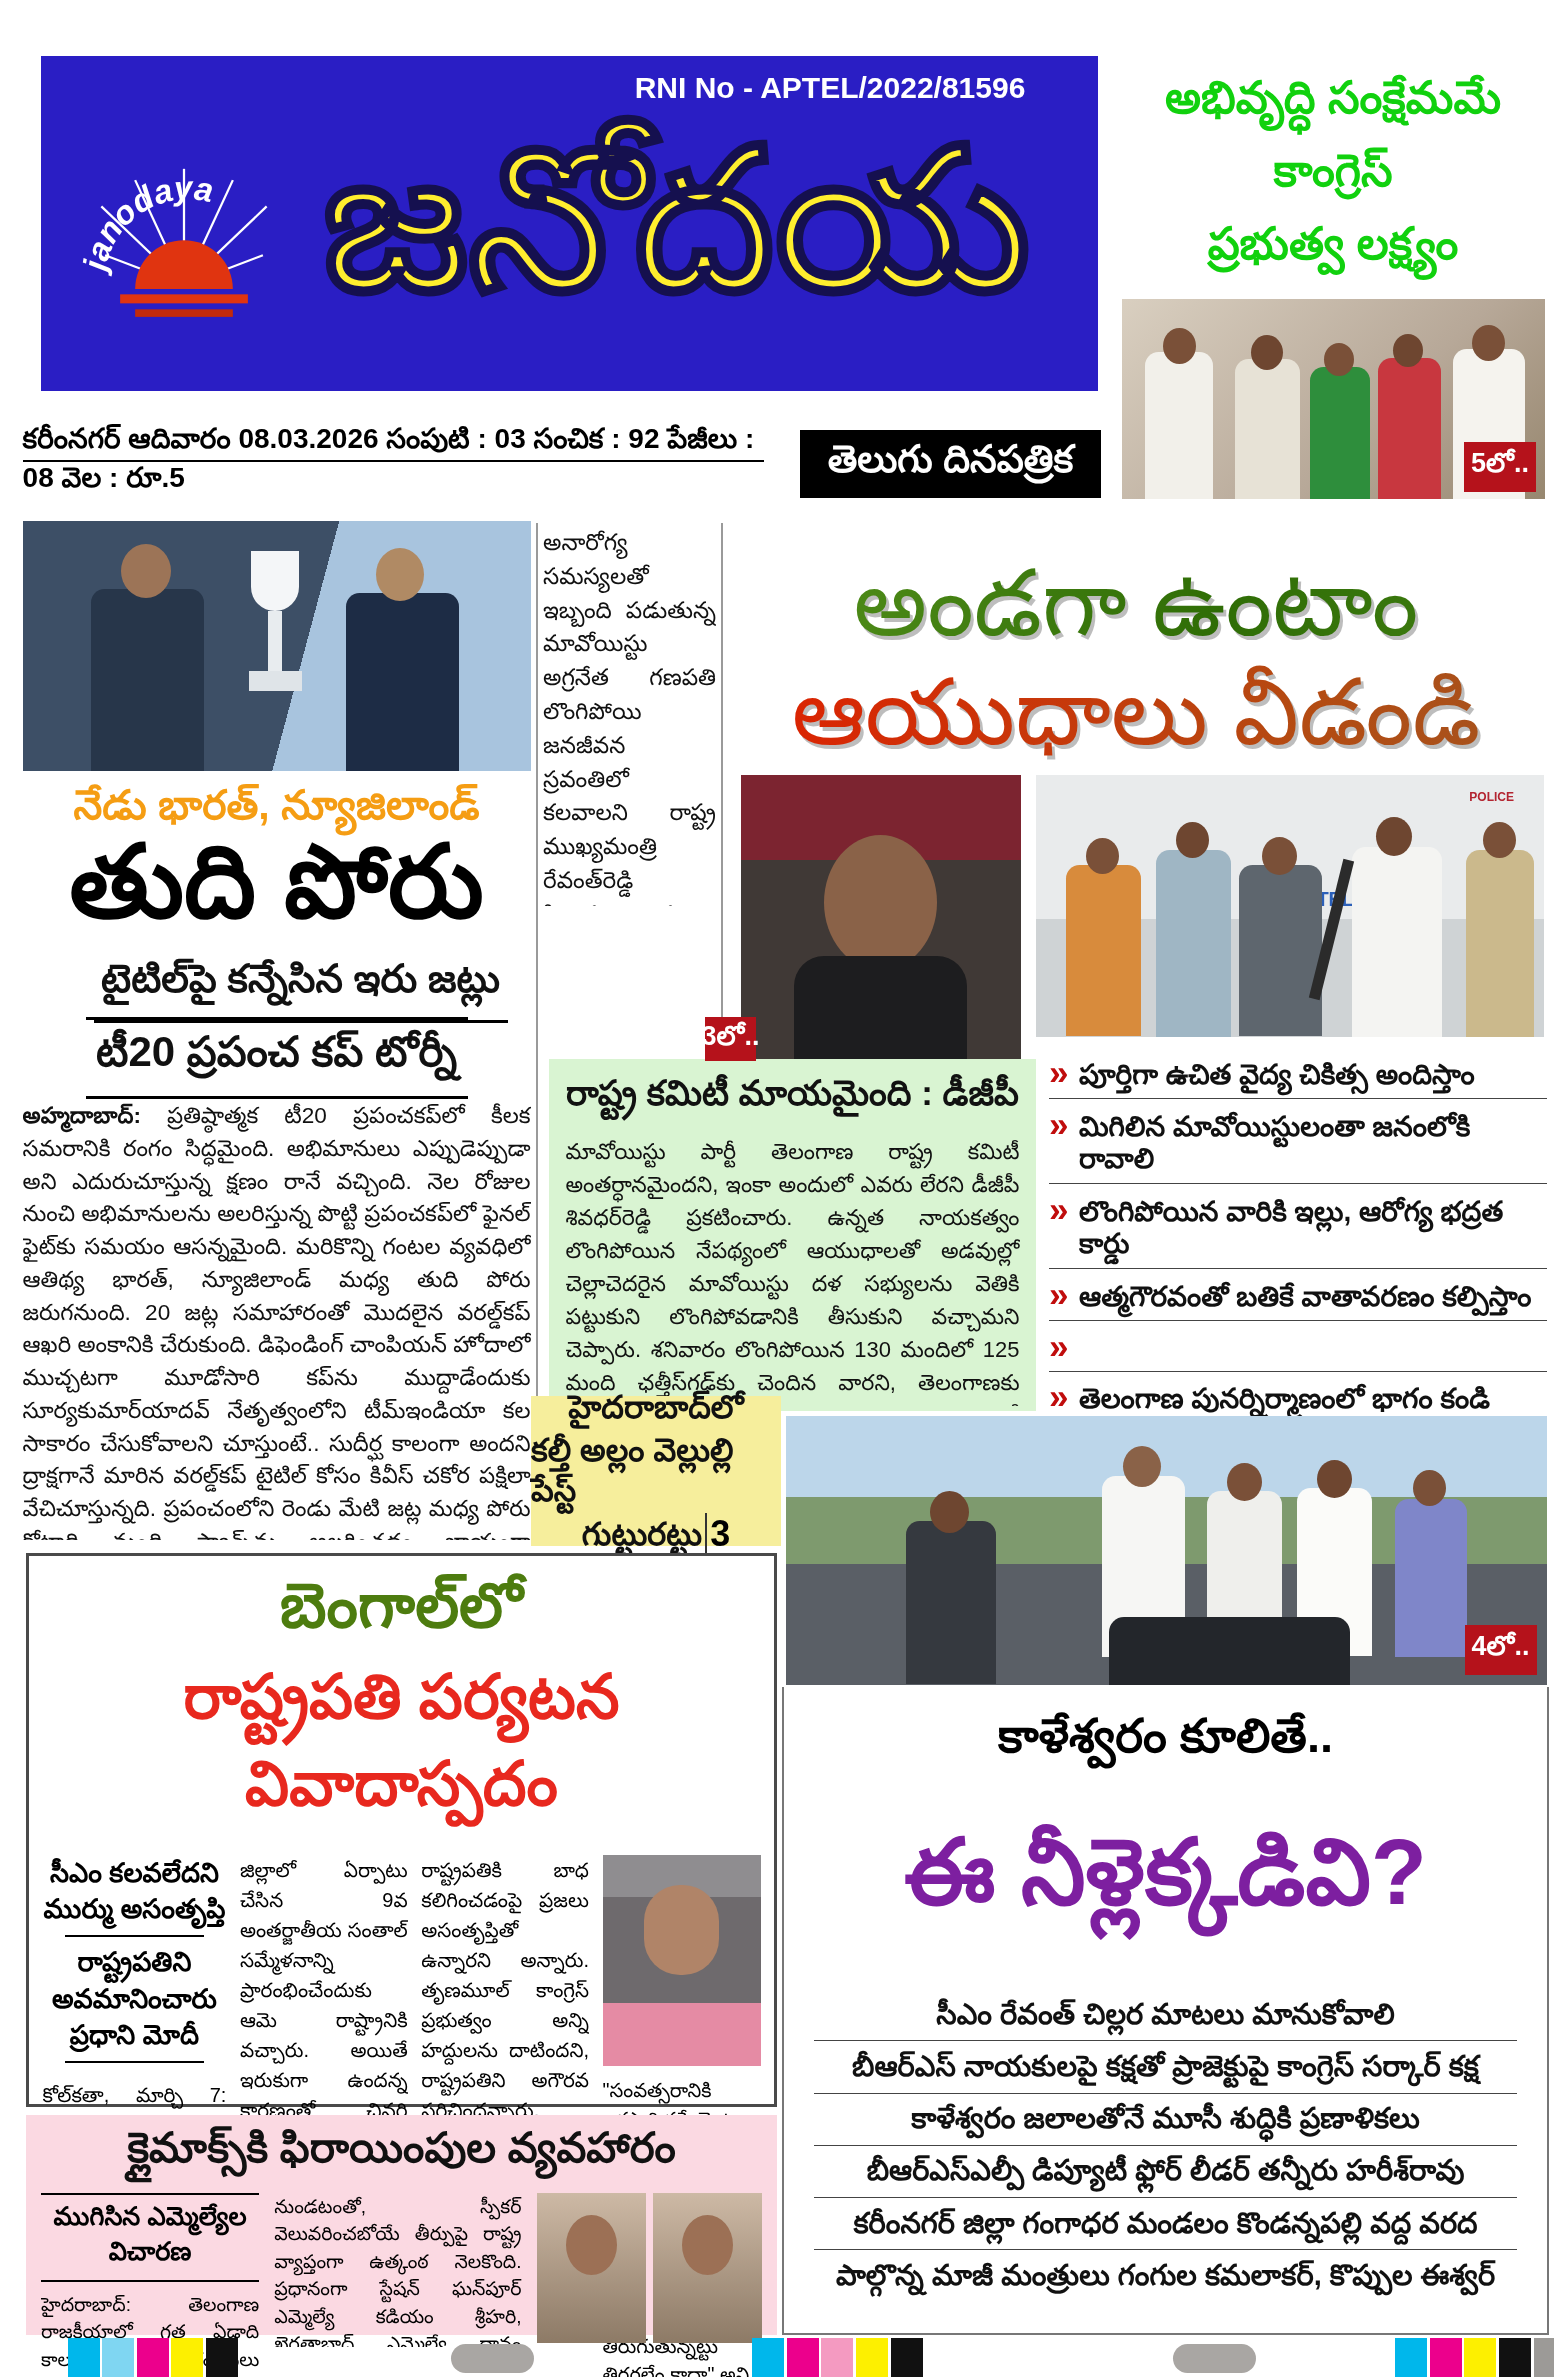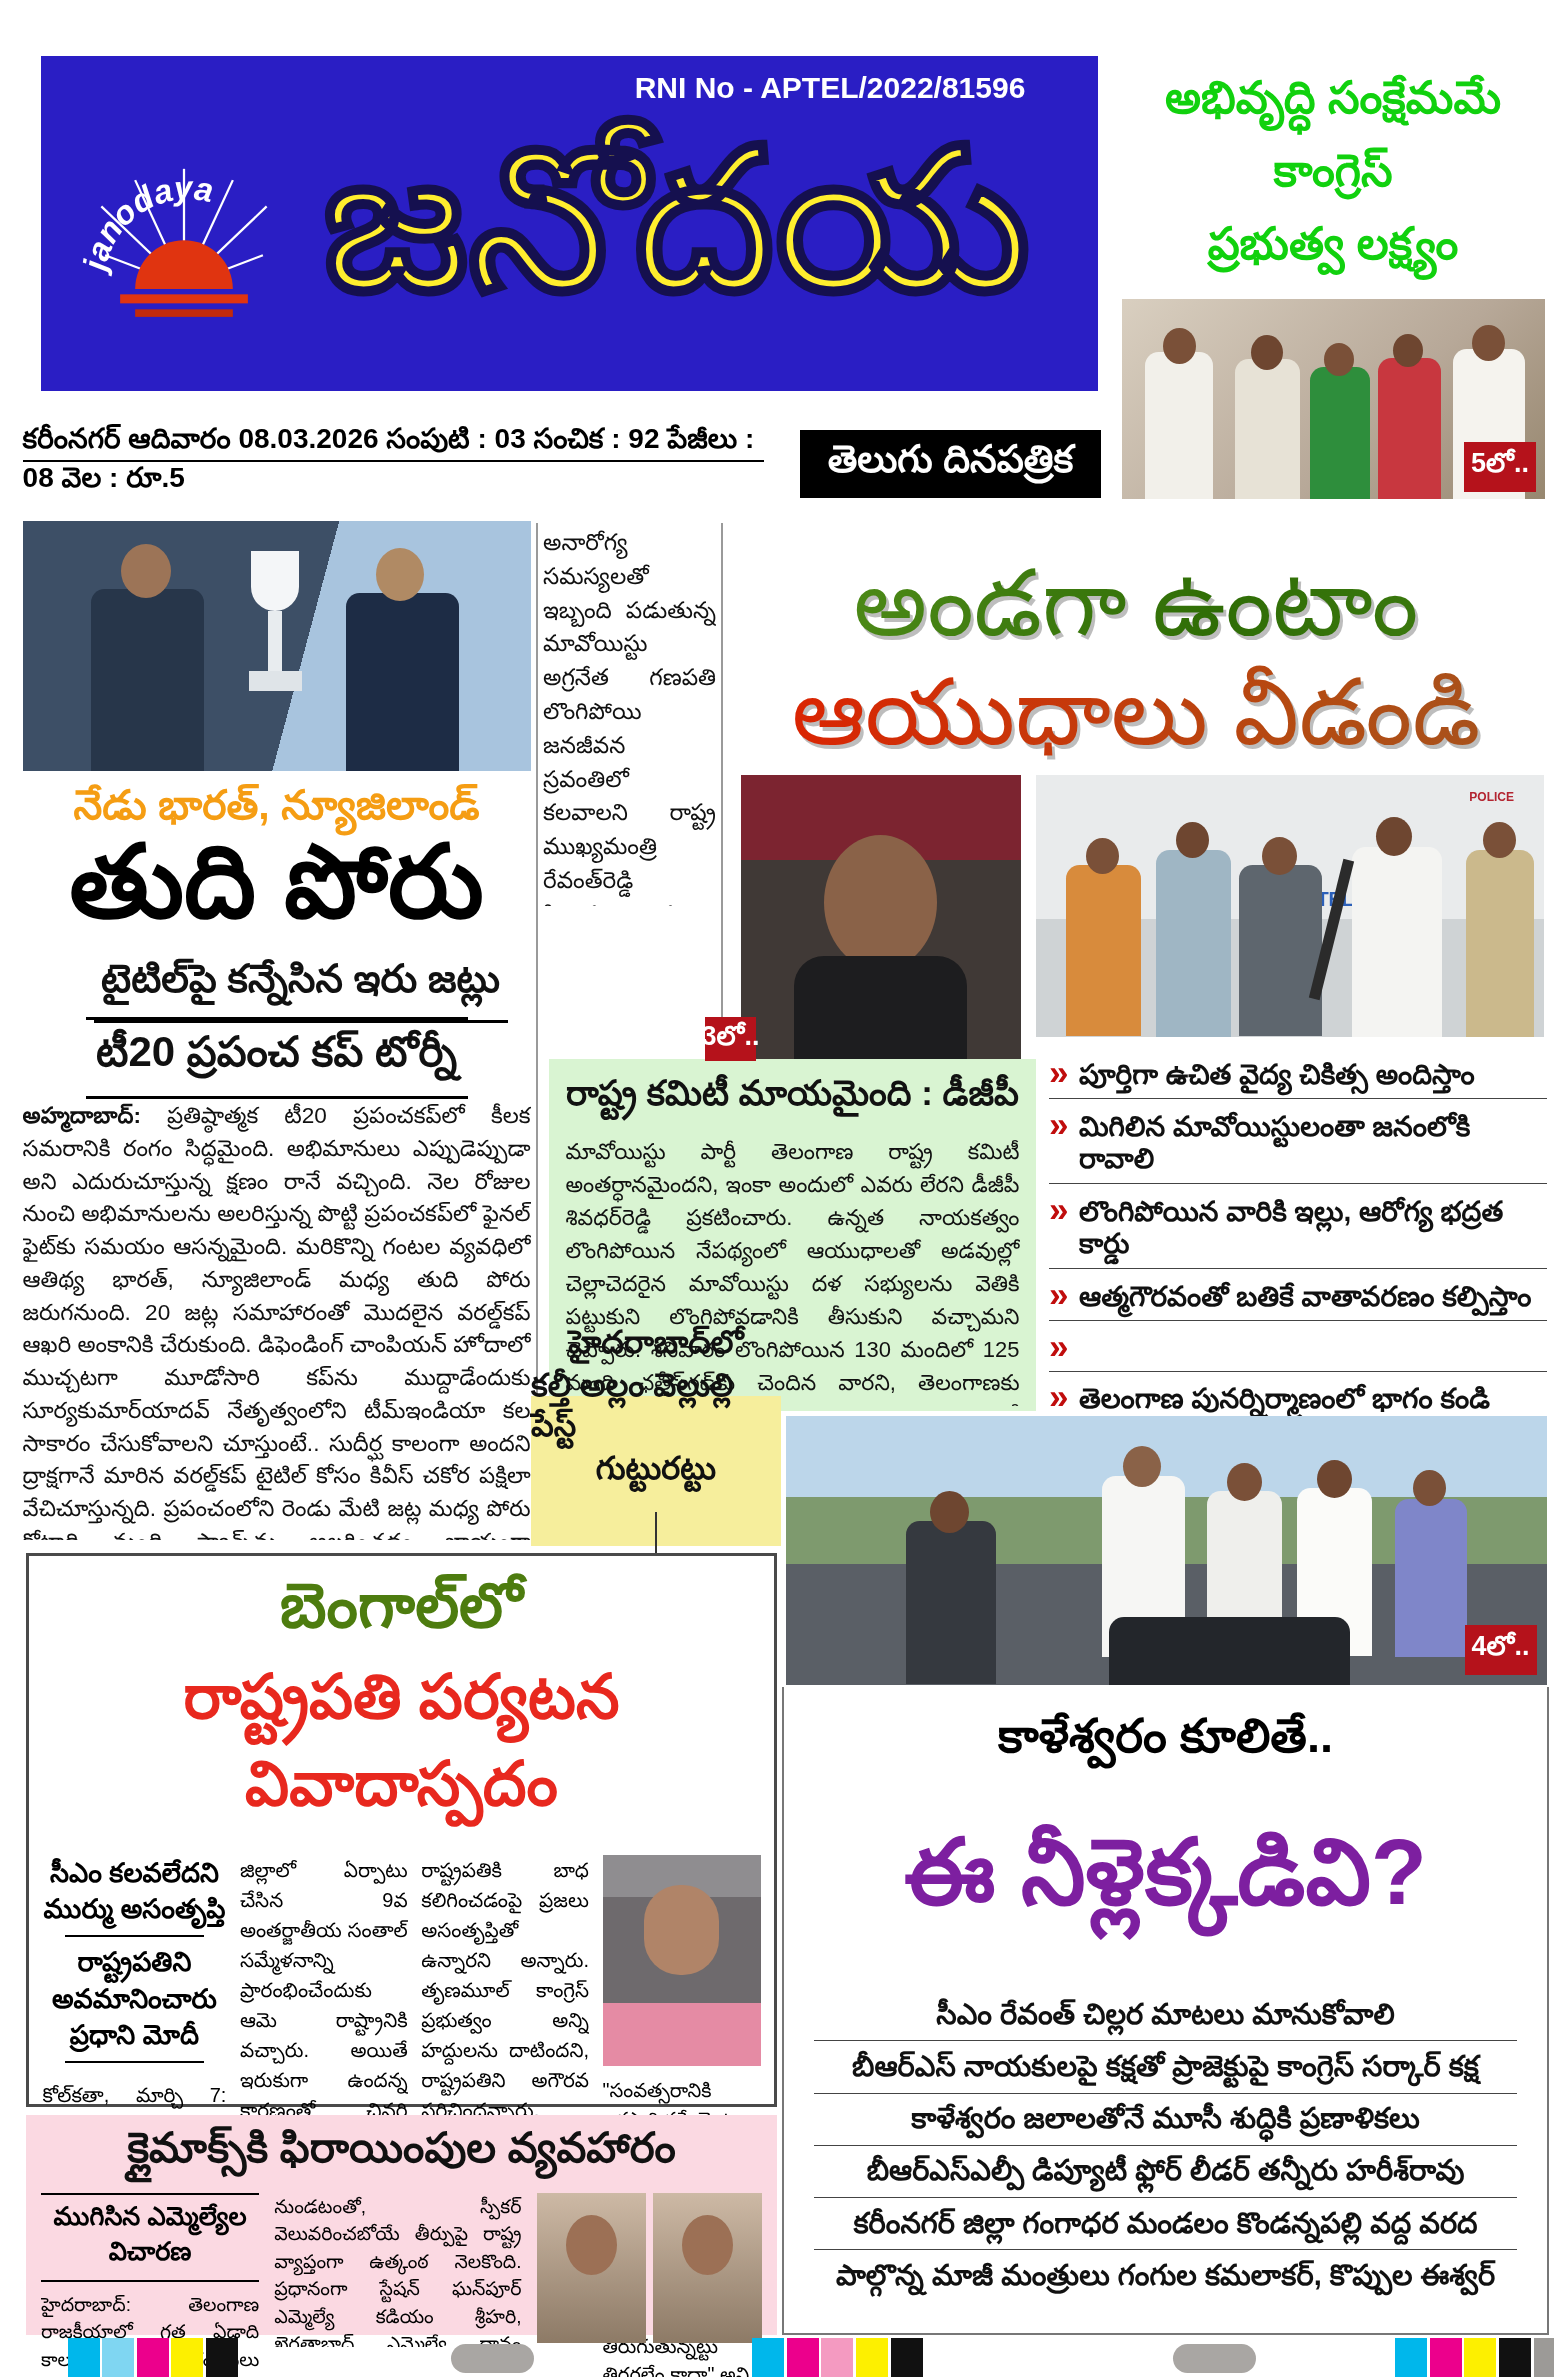--- a/index.html
+++ b/index.html
@@ -69,21 +69,21 @@
   
   .bullets{left:1049px;top:1047px;width:498px;}
   .bullet{display:flex;align-items:baseline;gap:10.5px;padding:6.8px 0 7.5px;border-bottom:1.5px solid #444;}
   .bullet:last-child{border-bottom:none;}
   .chev{color:#c00d0d;font-size:35px;font-weight:bold;line-height:1;}
   .btxt{font-size:28px;font-weight:bold;color:#111;line-height:1.15;}
   
   .yellow-box{left:531px;top:1396px;width:250px;height:150px;background:#f6ee9c;display:flex;flex-direction:column;
               align-items:center;justify-content:center;gap:3px;}
   .ybx-line{font-size:32px;font-weight:bold;color:#111;line-height:1.25;}
-  .ybx-last{display:flex;align-items:center;gap:24px;flex-direction:column;}
+  .ybx-last{display:flex;align-items:center;gap:3px;}
   .ybx-div{width:2.3px;height:42px;background:#333;}
   .ybx-page{font-size:36px;font-weight:bold;}
   
   .photo-crowd{left:786px;top:1416px;width:761px;height:269px;background:linear-gradient(#bcd6ea 0 30%,#7e9a6e 30% 55%,#5a5f66 55% 100%);}
   
   .kalesh{left:782px;top:1687px;width:767px;height:648px;border:2.3px solid #777;border-top:none;box-sizing:border-box;padding-top:21px;}
   .kal-kicker{width:100%;text-align:center;font-size:47px;font-weight:bold;color:#000;}
   .kal-title{width:100%;text-align:center;font-size:92px;font-weight:bold;color:#7d1fa0;margin-top:45px;}
   .kal-points{margin:41px 30px 0;}
   .kal-point{font-size:29px;font-weight:bold;color:#111;text-align:center;padding:7.5px 0 9px;border-bottom:1.5px solid #444;line-height:1.2;}

